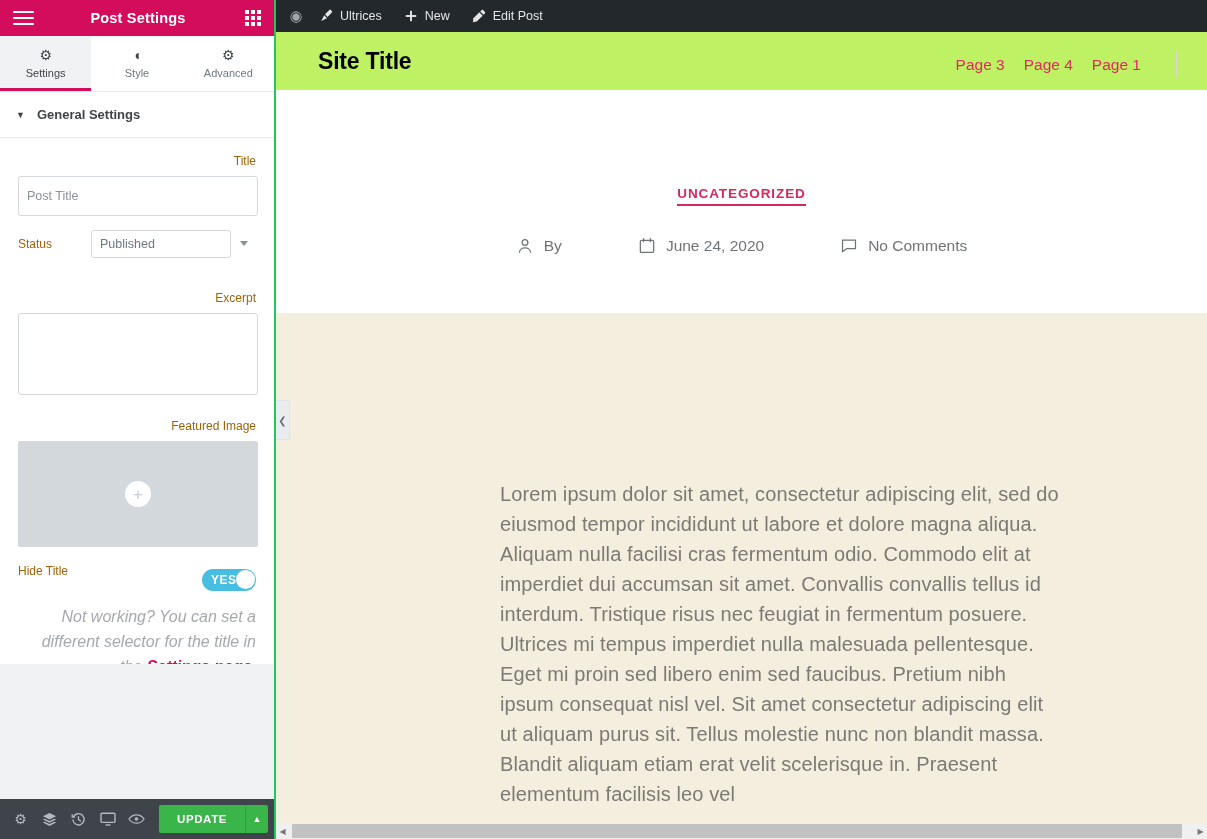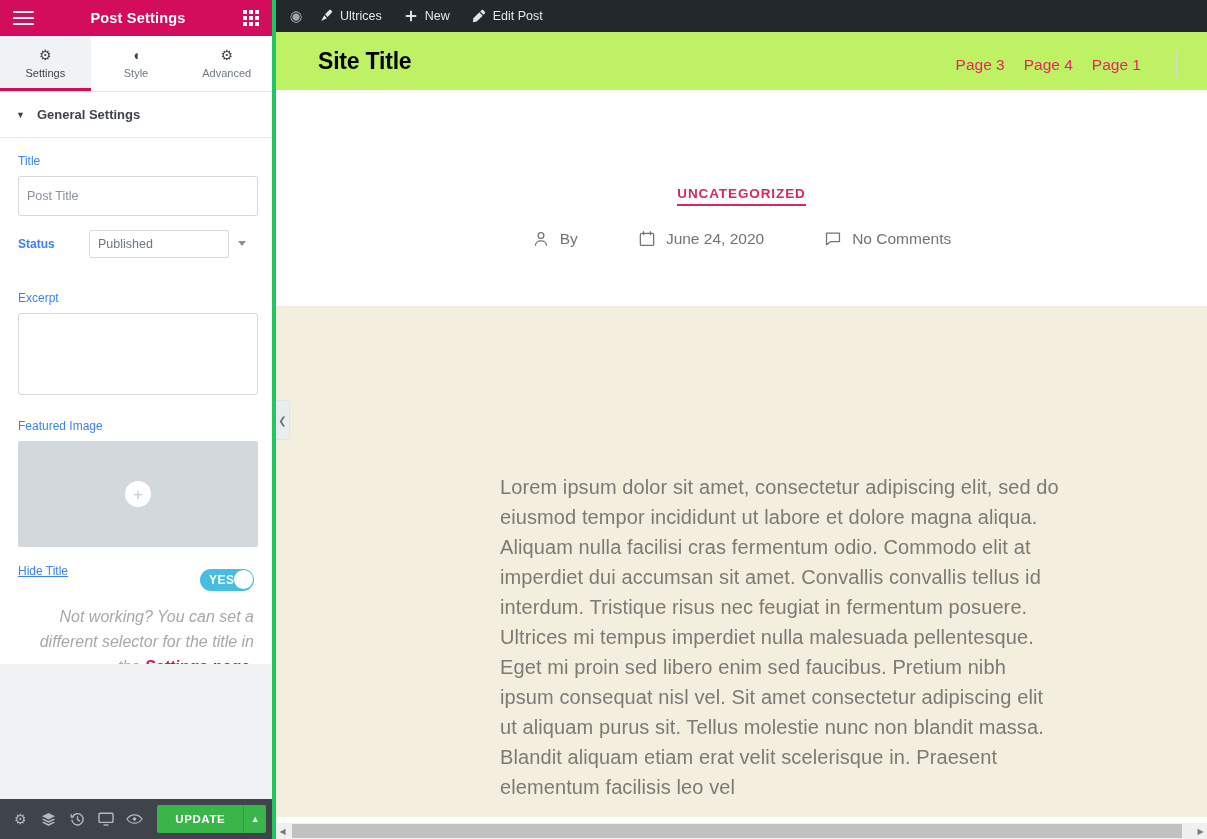--- a/index.html
+++ b/index.html
@@ -6,21 +6,21 @@
   html, body {
     width: 1207px; height: 839px;
     font-family: "Liberation Sans", sans-serif;
     overflow: hidden; background: #fff;
   }
   #app { position: relative; width: 1207px; height: 839px; }
 
   
   #panel {
     position: absolute; left: 0; top: 0; width: 276px; height: 839px;
-    background: #fff; border-right: 4px solid #22c55e;
+    background: #fff; border-right: 2px solid #22c55e;
     display: flex; flex-direction: column;
   }
   #panel-header {
     height: 36px; background: #d30c5c; color: #fff;
     display: flex; align-items: center; justify-content: space-between;
     padding: 0 13px; flex: 0 0 36px;
   }
   #panel-header .title {
     font-size: 14.5px; font-weight: bold; letter-spacing: .2px;
     position: absolute; left: 0; width: 276px; text-align: center;
@@ -45,21 +45,21 @@
 
   #section-head {
     height: 46px; flex: 0 0 46px; display: flex; align-items: center; gap: 12px;
     padding: 0 16px; border-bottom: 1px solid #e6e9ec; cursor: pointer;
   }
   #section-head .caret { color: #3f444b; font-size: 9px; }
   #section-head .label { font-size: 13px; font-weight: bold; color: #3f444b; }
 
   #panel-body { flex: 1 1 auto; padding: 16px 18px 10px 18px; background: #fff;
     overflow: hidden; }
-  .field-label { font-size: 12px; color: #3b82f6; margin-bottom: 8px; display: block; }
+  .field-label { font-size: 12px; color: #a16207; margin-bottom: 8px; display: block; text-align: right; }
   .text-input {
     width: 240px; height: 40px; border: 1px solid #d5d8dc; border-radius: 3px;
     padding: 0 8px; font-size: 12.5px; color: #6d7882;
     font-family: "Liberation Sans", sans-serif; background: #fff; outline: none;
   }
   .text-input::placeholder { color: #8a9199; }
   .row { display: flex; align-items: center; justify-content: space-between; }
   .select-wrap { position: relative; width: 165px; }
   .select-box {
     width: 140px; height: 28px; border: 1px solid #d5d8dc; border-radius: 3px;
@@ -129,21 +129,21 @@
   #nav { position: absolute; right: 30px; top: 20px; display: flex; gap: 19px;
     align-items: center; }
   #nav a { color: #e0295e; font-size: 15.5px; text-decoration: none; }
   #nav .divider { width: 1px; height: 26px; background: #ddd8c8; margin-left: 16px; }
 
   #post-meta-area { background: #fff; padding-top: 94px; padding-bottom: 58px;
     text-align: center; }
   #category { display: inline-block; color: #d6285b; font-size: 13.5px; font-weight: bold;
     letter-spacing: .9px; border-bottom: 2px solid #d6285b; padding-bottom: 3px;
     text-decoration: none; cursor: pointer; }
-  #meta-row { display: flex; justify-content: center; gap: 0; margin-top: 24px;
+  #meta-row { display: flex; justify-content: center; gap: 16px; margin-top: 31px;
     align-items: flex-start; }
   .meta { display: flex; align-items: center; gap: 10px; color: #6f7478; font-size: 15.5px;
     padding: 0 30px; }
   .meta svg { flex: 0 0 auto; }
 
   #content-area { background: #f4eede; height: 511px; padding: 166px 0 0 0; }
   #body-text { width: 563px; margin-left: 224px; color: #7b7a74; font-size: 20px;
     line-height: 1.5; letter-spacing: .1px; }
 
   #handle {
@@ -207,37 +207,37 @@
       <span class="caret">▼</span>
       <span class="label">General Settings</span>
     </div>
 
     <div id="panel-body">
 
       <label class="field-label">Title</label>
       <input class="text-input" type="text" placeholder="Post Title" style="">
 
       <div class="row" style="margin-top:14px;">
-        <label class="field-label" style="margin-bottom:0;font-weight:bold;">Status</label>
+        <label class="field-label" style="margin-bottom:0;">Status</label>
         <div class="select-wrap">
           <div class="select-box">Published</div>
           <span class="arrow"></span>
         </div>
       </div>
 
       <label class="field-label" style="margin-top:33px;">Excerpt</label>
       <textarea class="textarea" style=""></textarea>
 
       <label class="field-label" style="margin-top:20px;">Featured Image</label>
       <div class="featured">
         <div class="plus-circle">+</div>
       </div>
 
       <div class="row" style="margin-top:17px;">
-        <label class="field-label" style="margin-bottom:17px;text-decoration:underline;">Hide Title</label>
+        <label class="field-label" style="margin-bottom:17px;">Hide Title</label>
         <div class="toggle">
           <span class="txt">YES</span>
           <span class="knob"></span>
         </div>
       </div>
 
       <div class="hint" style="margin-top:10px;">
         <span>Not working? You can set a different selector for the title in the </span><a href="#">Settings page</a><span>.</span>
       </div>
 

